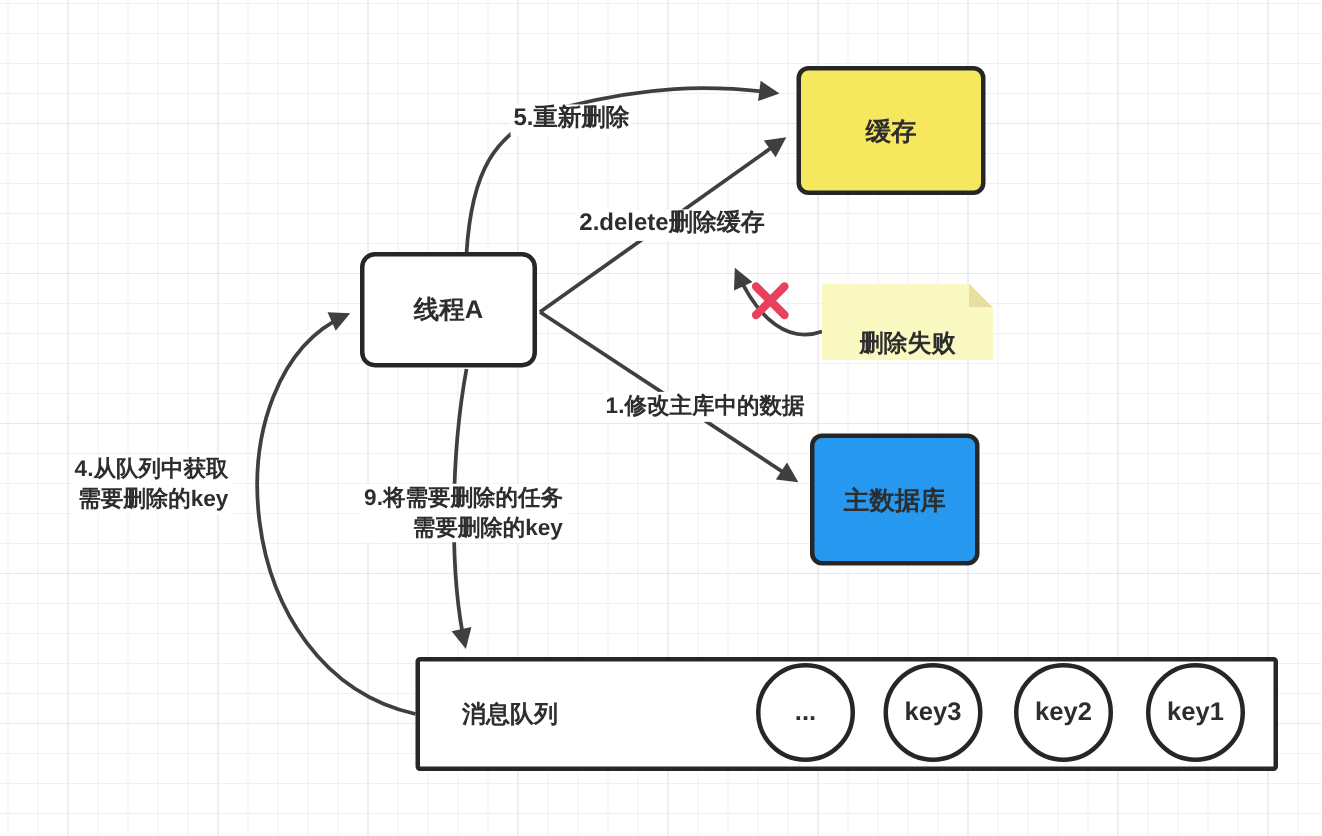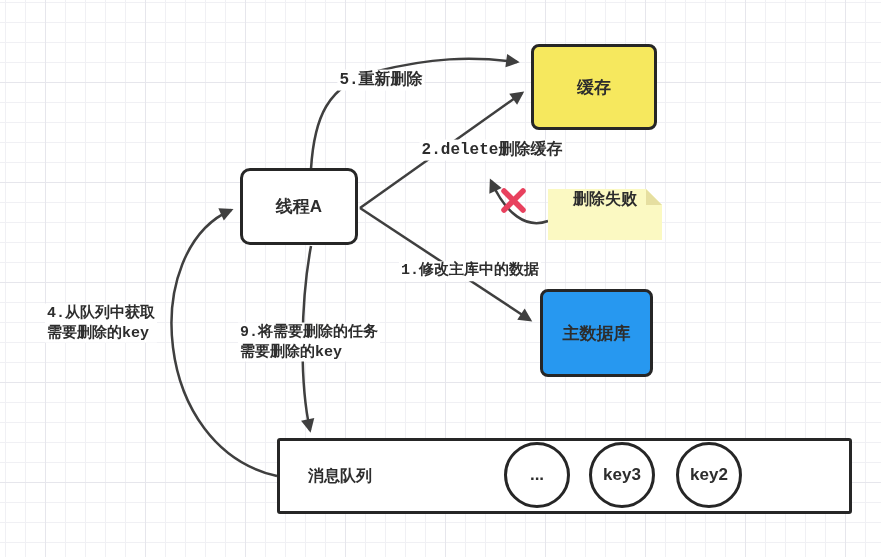--- a/index.html
+++ b/index.html
@@ -45,35 +45,35 @@
     position:absolute;width:66px;height:66px;top:442px;border-radius:50%;
     border:3px solid var(--node-border);background:#fff;
     display:flex;align-items:center;justify-content:center;
     font-weight:bold;font-size:17px;color:var(--text-color);
   }
   .qi-0{left:504px;} .qi-1{left:589px;} .qi-2{left:676px;} .qi-3{left:764px;}
   .note{
     position:absolute;left:548px;top:189px;width:114px;height:51px;
     background:var(--note-fill);
     clip-path:polygon(0 0,calc(100% - 16px) 0,100% 16px,100% 100%,0 100%);
-    display:flex;align-items:flex-start;justify-content:center;
+    display:flex;align-items:flex-end;justify-content:center;
     font-weight:bold;font-size:16px;color:var(--text-color);
   }
   .note-fold{
     position:absolute;left:646px;top:189px;width:16px;height:16px;
     background:var(--note-fold);
     clip-path:polygon(0 0,100% 100%,0 100%);
   }
   .edge-label{
     position:absolute;transform:translate(-50%,-50%);
     background:var(--canvas-bg);padding:0 2px;white-space:nowrap;
-    font-weight:bold;font-size:15px;line-height:1.3;text-align:left;color:var(--text-color);font-family:Liberation Mono, monospace;
+    font-weight:bold;font-size:15px;line-height:1.3;text-align:right;color:var(--text-color);
   }
   .el-step5{left:381px;top:80px;font-size:16px;}
-  .el-step2{left:448px;top:150px;font-size:16px;margin-left:44px;}
+  .el-step2{left:448px;top:150px;font-size:16px;}
   .el-step1{left:470px;top:271px;}
   .el-step3{left:309px;top:342px;}
   .el-step4{left:101px;top:323px;}
 </style>
 </head>
 <body>
 
 <div class="canvas">
 
   <svg class="edges" viewBox="0 0 881 557">
@@ -116,20 +116,23 @@
   </div>
   <div class="queue-item qi-0">
     <span>...</span>
   </div>
   <div class="queue-item qi-1">
     <span>key3</span>
   </div>
   <div class="queue-item qi-2">
     <span>key2</span>
   </div>
+  <div class="queue-item qi-3">
+    <span>key1</span>
+  </div>
 
   <div class="edge-label el-step5">5.重新删除</div>
   <div class="edge-label el-step2">2.delete删除缓存</div>
   <div class="edge-label el-step1">1.修改主库中的数据</div>
   <div class="edge-label el-step3">
     <div>9.将需要删除的任务</div>
     <div>需要删除的key</div>
   </div>
   <div class="edge-label el-step4">
     <div>4.从队列中获取</div>

